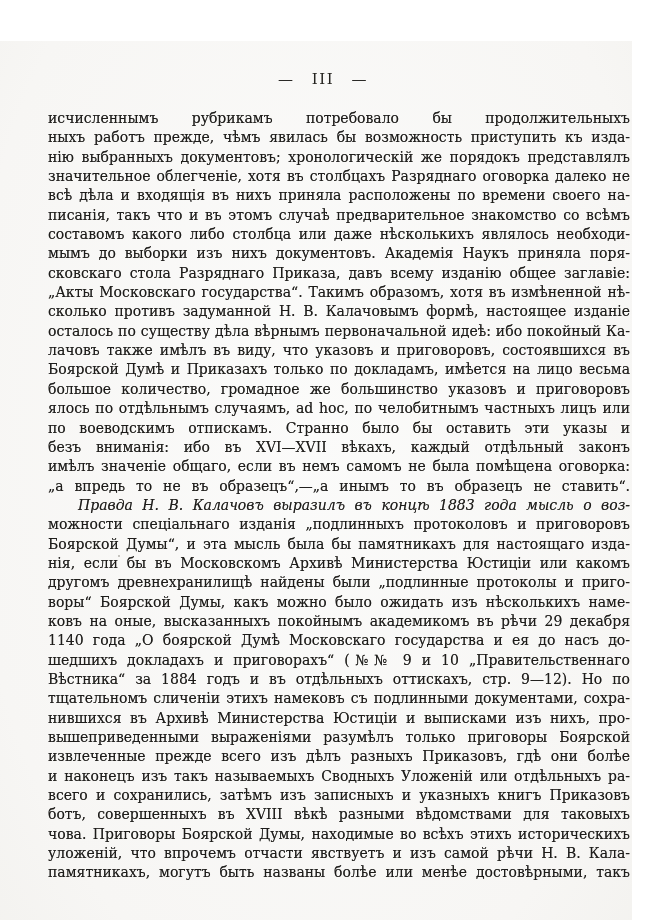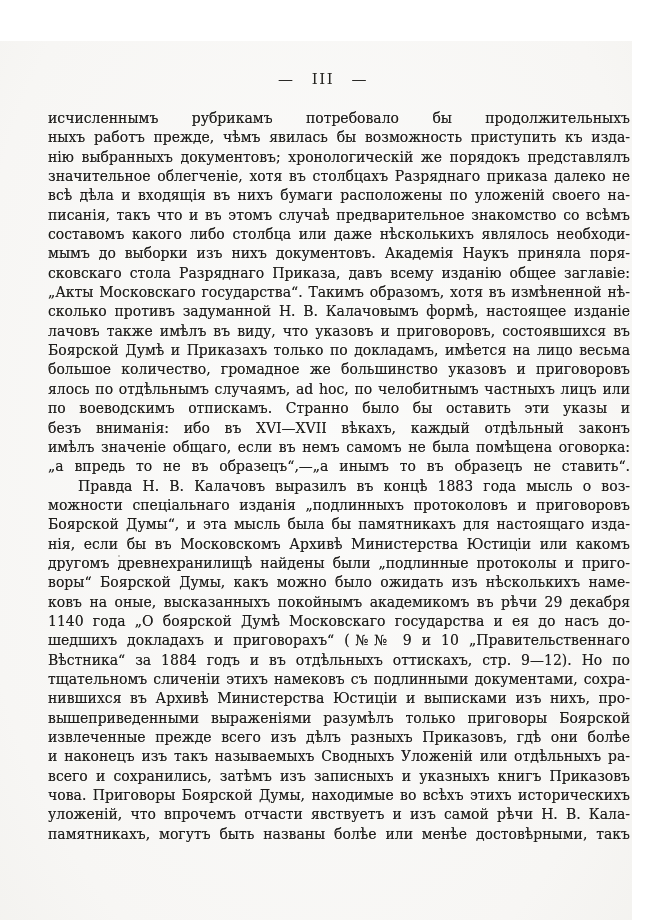--- a/index.html
+++ b/index.html
@@ -39,21 +39,21 @@
     line-height: 19.35px;
     font-size: 14px;
     text-align: justify;
     overflow: hidden;
     white-space: normal;
     text-shadow: 0 0 0.35px rgba(20, 18, 14, 0.55);
   }
   
   .line::after { content: ""; display: inline-block; width: 100%; height: 0; }
 
-  .indent-first .line:first-child { text-indent: 30px; }
+  .indent-first .line:first-child { text-indent: 30px; font-style: italic; }
 
   .signature {
     position: absolute;
     left: 511px; top: 877px;
     font-size: 13px;
     letter-spacing: 1px;
     color: #2a2824;
   }
 
   .speck {
@@ -71,28 +71,29 @@
 <div class="page">
 
   <div class="running-head">— III —</div>
 
   <div class="text-block">
 
     <div class="paragraph">
       <div class="line">исчисленнымъ рубрикамъ потребовало бы продолжительныхъ подготовитель-</div>
         <div class="line">ныхъ работъ прежде, чѣмъ явилась бы возможность приступить къ изда-</div>
         <div class="line">нію выбранныхъ документовъ; хронологическій же порядокъ представлялъ</div>
-        <div class="line">значительное облегченіе, хотя въ столбцахъ Разряднаго приказа далеко не</div>
-        <div class="line">всѣ дѣла и входящія въ нихъ бумаги расположены по уложеній своего на-</div>
+        <div class="line">значительное облегченіе, хотя въ столбцахъ Разряднаго оговорка далеко не</div>
+        <div class="line">всѣ дѣла и входящія въ нихъ приняла расположены по времени своего на-</div>
         <div class="line">писанія, такъ что и въ этомъ случаѣ предварительное знакомство со всѣмъ</div>
         <div class="line">составомъ какого либо столбца или даже нѣсколькихъ являлось необходи-</div>
         <div class="line">мымъ до выборки изъ нихъ документовъ. Академія Наукъ приняла поря-</div>
         <div class="line">сковскаго стола Разряднаго Приказа, давъ всему изданію общее заглавіе:</div>
         <div class="line">„Акты Московскаго государства“. Такимъ образомъ, хотя въ измѣненной нѣ-</div>
         <div class="line">сколько противъ задуманной Н. В. Калачовымъ формѣ, настоящее изданіе</div>
+        <div class="line">осталось по существу дѣла вѣрнымъ первоначальной идеѣ: ибо покойный Ка-</div>
         <div class="line">лачовъ также имѣлъ въ виду, что указовъ и приговоровъ, состоявшихся въ</div>
         <div class="line">Боярской Думѣ и Приказахъ только по докладамъ, имѣется на лицо весьма не-</div>
         <div class="line">большое количество, громадное же большинство указовъ и приговоровъ состо-</div>
         <div class="line">ялось по отдѣльнымъ случаямъ, ad hoc, по челобитнымъ частныхъ лицъ или</div>
         <div class="line">по воеводскимъ отпискамъ. Странно было бы оставить эти указы и приговоры</div>
         <div class="line">безъ вниманія: ибо въ XVI—XVII вѣкахъ, каждый отдѣльный законъ</div>
         <div class="line">имѣлъ значеніе общаго, если въ немъ самомъ не была помѣщена оговорка:</div>
         <div class="line">„а впредь то не въ образецъ“,—„а инымъ то въ образецъ не ставить“.</div>
     </div>
 
@@ -106,20 +107,21 @@
         <div class="line">ковъ на оные, высказанныхъ покойнымъ академикомъ въ рѣчи 29 декабря</div>
         <div class="line">1140 года „О боярской Думѣ Московскаго государства и ея до насъ до-</div>
         <div class="line">шедшихъ докладахъ и приговорахъ“ (№№ 9 и 10 „Правительственнаго</div>
         <div class="line">Вѣстника“ за 1884 годъ и въ отдѣльныхъ оттискахъ, стр. 9—12). Но по</div>
         <div class="line">тщательномъ сличеніи этихъ намековъ съ подлинными документами, сохра-</div>
         <div class="line">нившихся въ Архивѣ Министерства Юстиціи и выписками изъ нихъ, про-</div>
         <div class="line">вышеприведенными выраженіями разумѣлъ только приговоры Боярской Думы,</div>
         <div class="line">извлеченные прежде всего изъ дѣлъ разныхъ Приказовъ, гдѣ они болѣе</div>
         <div class="line">и наконецъ изъ такъ называемыхъ Сводныхъ Уложеній или отдѣльныхъ ра-</div>
         <div class="line">всего и сохранились, затѣмъ изъ записныхъ и указныхъ книгъ Приказовъ</div>
+        <div class="line">ботъ, совершенныхъ въ XVIII вѣкѣ разными вѣдомствами для таковыхъ</div>
         <div class="line">чова. Приговоры Боярской Думы, находимые во всѣхъ этихъ историческихъ</div>
         <div class="line">уложеній, что впрочемъ отчасти явствуетъ и изъ самой рѣчи Н. В. Кала-</div>
         <div class="line">памятникахъ, могутъ быть названы болѣе или менѣе достовѣрными, такъ</div>
     </div>
 
   </div>
 
   <div class="signature">I*</div>
 
   <div class="speck speck-a"></div>

